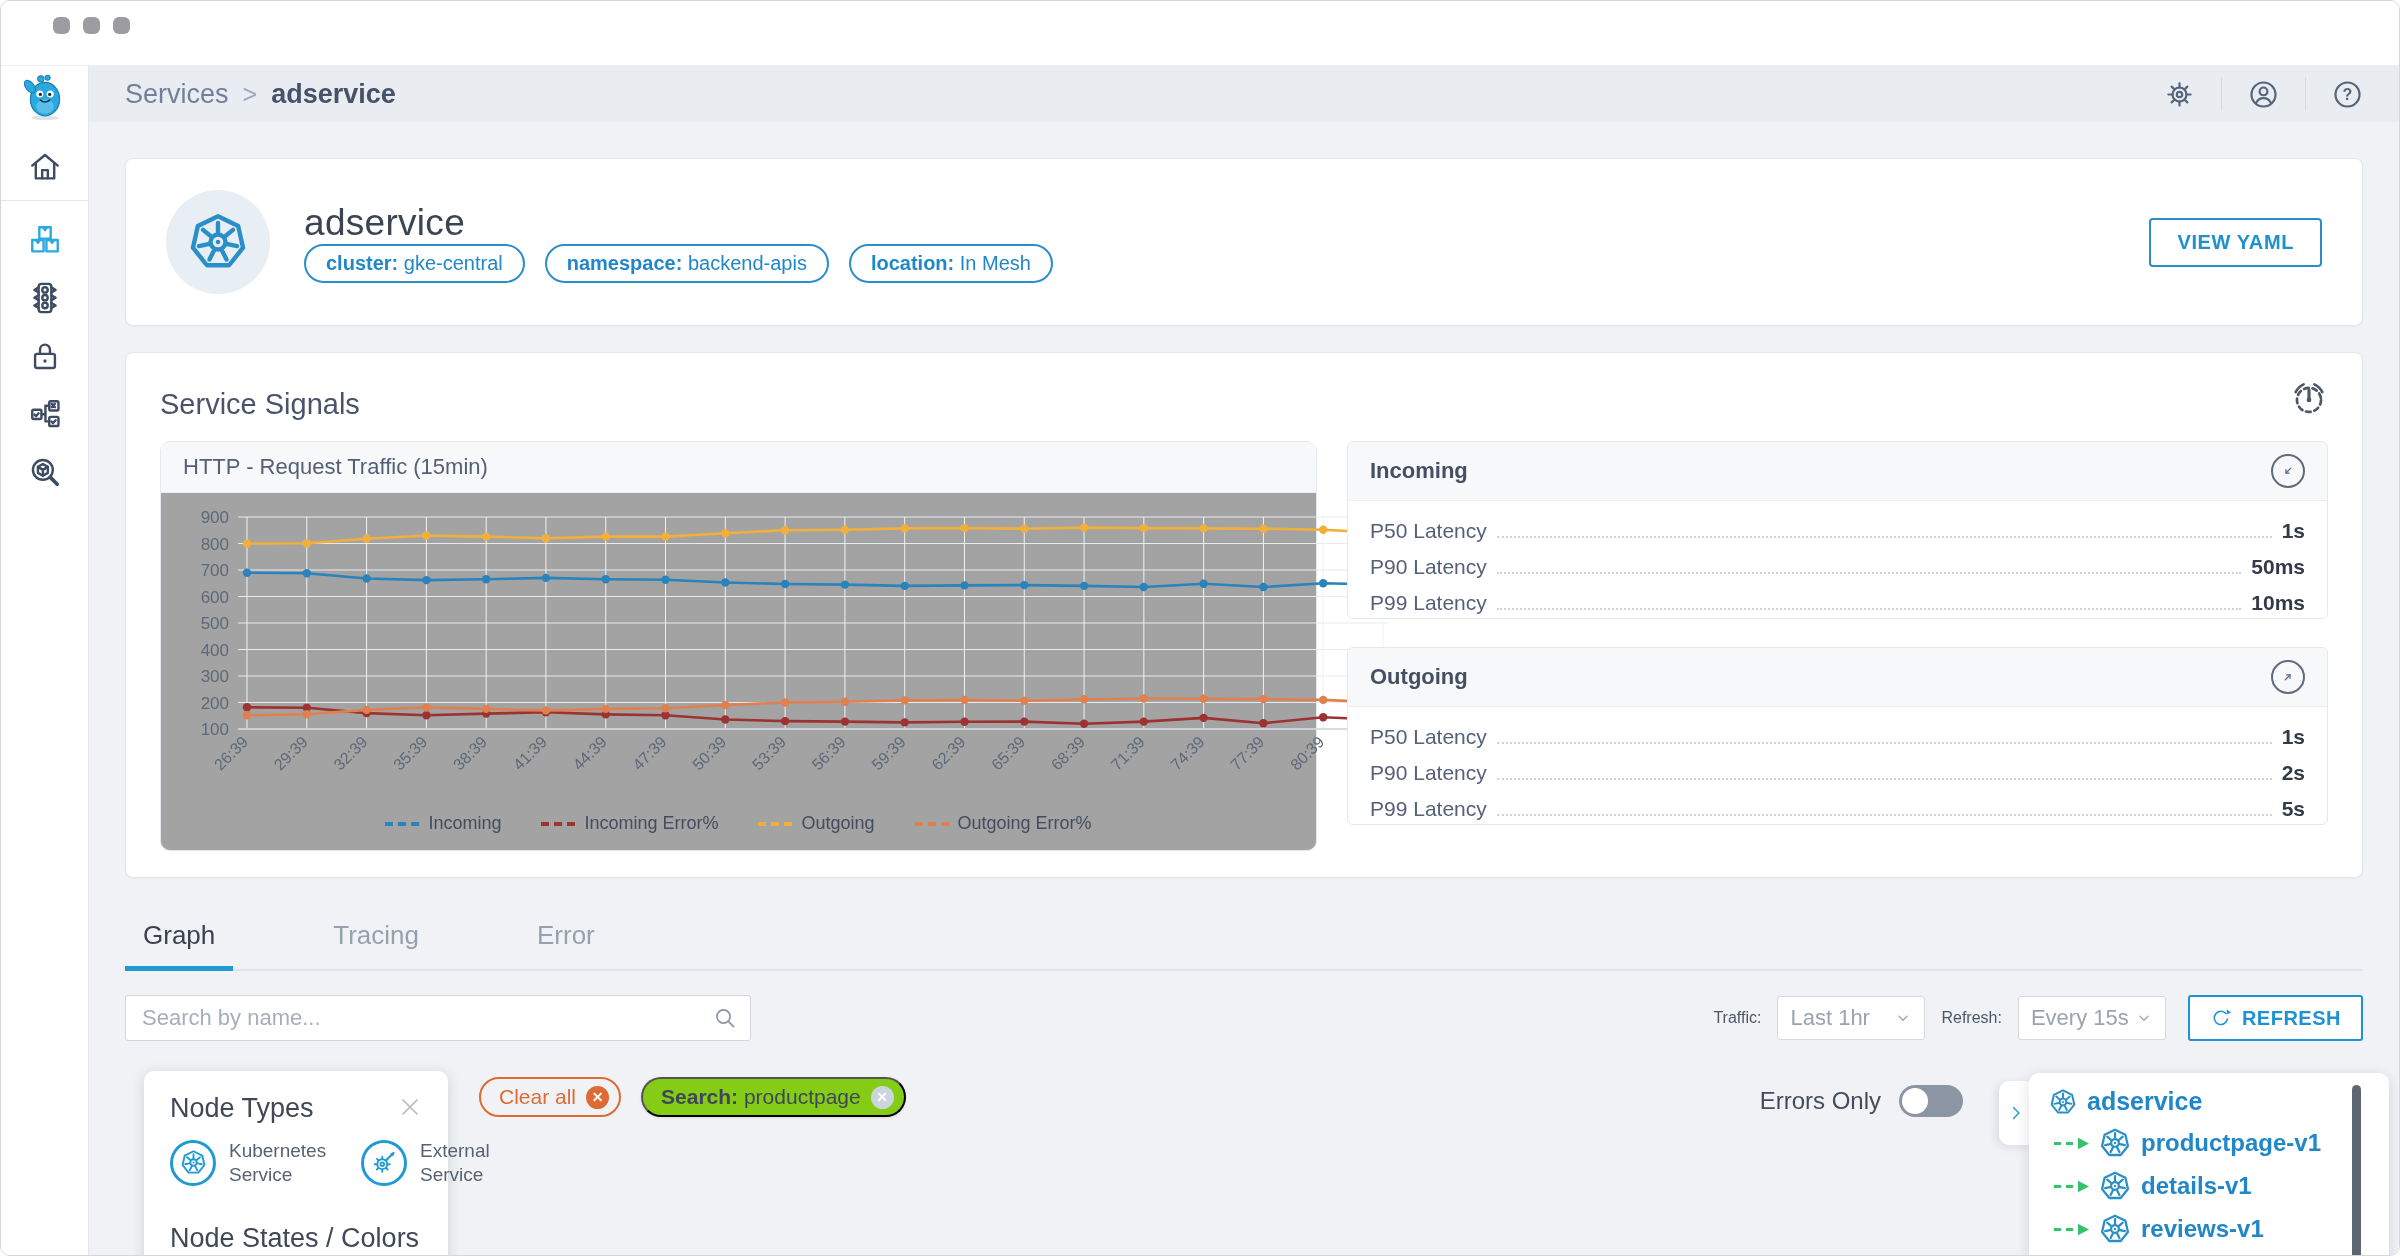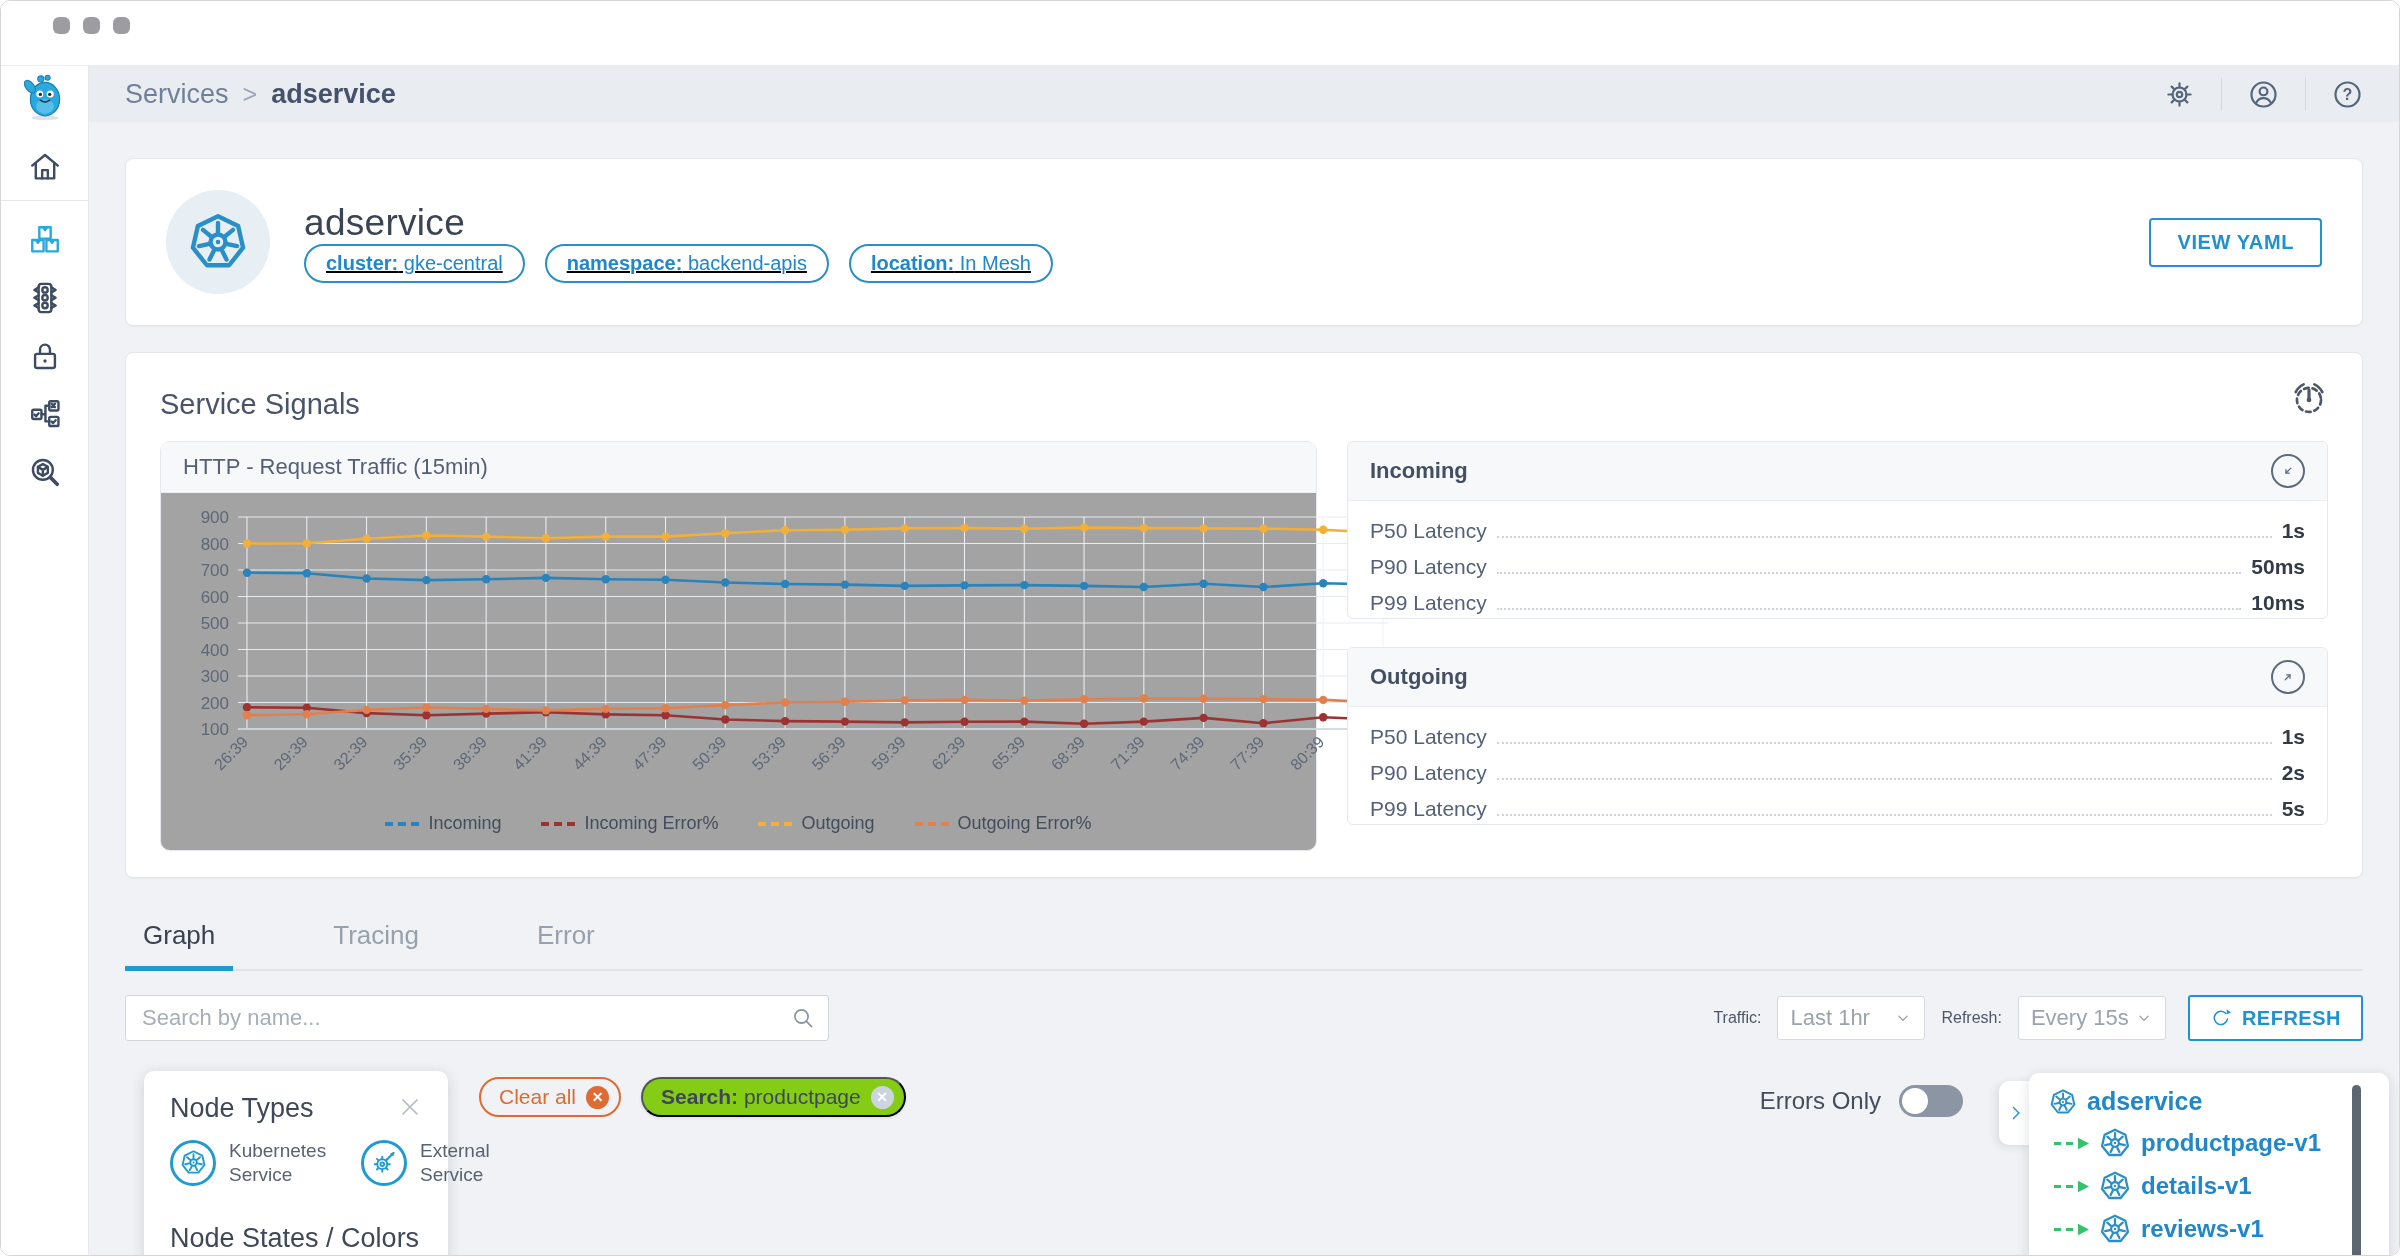--- a/index.html
+++ b/index.html
@@ -34,21 +34,21 @@
   
   .content { padding:36px 36px 0; flex:1; min-height:0; }
   .card { background:#fff; border:1px solid #e3e6ea; border-radius:8px; box-shadow:0 1px 2px rgba(30,40,60,.04); }
 
   
   .svc-card { height:168px; display:flex; align-items:center; padding:0 40px; margin-bottom:26px; }
   .avatar { width:104px; height:104px; border-radius:50%; background:#e7eef4; display:flex; align-items:center; justify-content:center; color:#2b8fc7; flex-shrink:0; }
   .avatar svg { width:62px; height:62px; }
   .svc-info { margin-left:34px; }
   .svc-title { font-size:37px; color:#3b4453; letter-spacing:.3px; }
-  .badges { display:flex; gap:20px; margin-top:0;text-decoration:underline; }
+  .badges { display:flex; gap:20px; margin-top:0; }
   .badge { border:2px solid #2b8fc7; color:#2187c9; border-radius:999px; padding:6px 20px; font-size:20px; white-space:nowrap; cursor:pointer; background:#fff; }
   .badge b { font-weight:bold; }
   .yaml-btn { margin-left:auto; border:2px solid #2b8fc7; color:#2090cf; background:#fff; font-size:20px; font-weight:bold; letter-spacing:.6px; padding:11px 26px; border-radius:4px; cursor:pointer; }
 
   
   .signals-card { padding:26px 34px 26px; }
   .signals-head { display:flex; align-items:flex-end; justify-content:space-between; }
   .signals-title { font-size:29px; color:#49536b; }
   .gauge { color:#4d5768; } .gauge svg { width:38px; height:38px; }
   .signals-body { display:flex; gap:30px; margin-top:20px; }
@@ -72,21 +72,21 @@
   .sig-value { font-size:21px; font-weight:bold; color:#333b49; }
 
   
   .tabs { display:flex; margin-top:34px; border-bottom:2px solid #e0e4e9; padding:0 14px; }
   .tab { font-size:26px; color:#97a1ad; margin-right:110px; padding:8px 4px 18px; cursor:pointer; position:relative; }
   .tab.active { color:#3a4250; }
   .tab.active::after { content:""; position:absolute; left:-14px; right:-14px; bottom:-2px; height:5px; background:#1f9ad2; }
 
   
   .toolbar { display:flex; align-items:center; margin-top:24px; }
-  .search-wrap { position:relative; width:704px;text-decoration:underline; }
+  .search-wrap { position:relative; width:626px;text-decoration:underline; }
   .search-wrap input { width:100%; height:46px; border:1px solid #d2d7dd; border-radius:3px; font-size:22px; color:#45505f; padding:0 48px 0 16px; font-family:inherit; background:#fff; }
   .search-wrap input::placeholder { color:#a6aeb8; }
   .search-wrap svg { position:absolute; right:14px; top:11px; width:24px; height:24px; color:#8a94a2; }
   .tool-right { margin-left:auto; display:flex; align-items:center; gap:16px; }
   .tool-label { font-size:16px; color:#4d5768; }
   .select-box { width:148px; height:44px; border:1px solid #d6dade; border-radius:3px; background:#fff; display:flex; align-items:center; justify-content:space-between; padding:0 12px; color:#9aa3ae; font-size:22px; cursor:pointer; }
   .select-box svg { width:18px; height:18px; color:#9aa3ae; }
   .refresh-btn { height:46px; border:2px solid #1f93d2; color:#1f93d2; background:#fff; border-radius:3px; font-size:20px; font-weight:bold; letter-spacing:.5px; padding:0 20px; display:flex; align-items:center; gap:10px; cursor:pointer; margin-left:6px; }
   .refresh-btn svg { width:22px; height:22px; }
 

